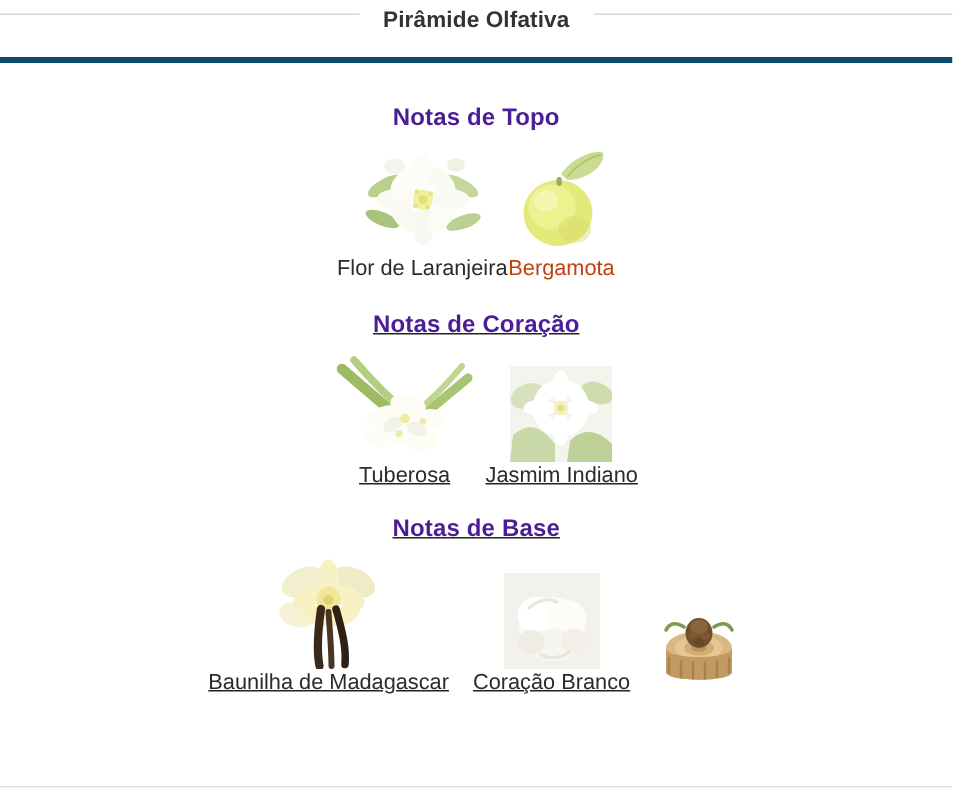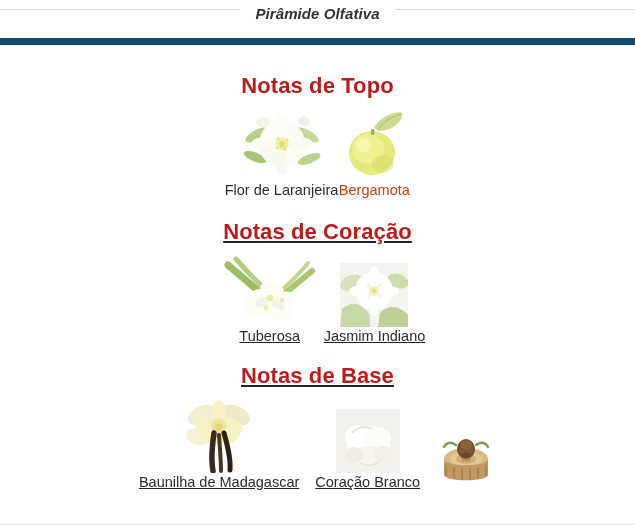--- a/index.html
+++ b/index.html
@@ -14,22 +14,21 @@
     color: #222222;
     overflow: hidden;
     position: relative;
   }
 
   
   .header-strip {
     position: relative;
     height: 38px;
     background: #ffffff;
-    border-bottom: 7px solid #0c4a6e;
-    font-style: italic;
+    border-bottom: 4px solid #0c4a6e;
   }
   .header-rule {
     position: absolute;
     left: 0;
     right: 0;
     top: 9px;
     height: 1px;
     background: #d8d8d8;
   }
   .header-title {
@@ -47,23 +46,23 @@
   }
 
   
   .pyramid {
     padding-top: 14px;
   }
   .section {
     text-align: center;
   }
   .section-title {
-    font-size: 22px;
+    font-size: 16px;
     font-weight: 700;
-    color: #b91c1c;
+    color: #4c1d95;
     margin: 0 0 10px 0;
     letter-spacing: 0.1px;
   }
   .notes-row {
     display: flex;
     flex-direction: row;
     justify-content: center;
     align-items: flex-end;
     gap: 0px;
   }

